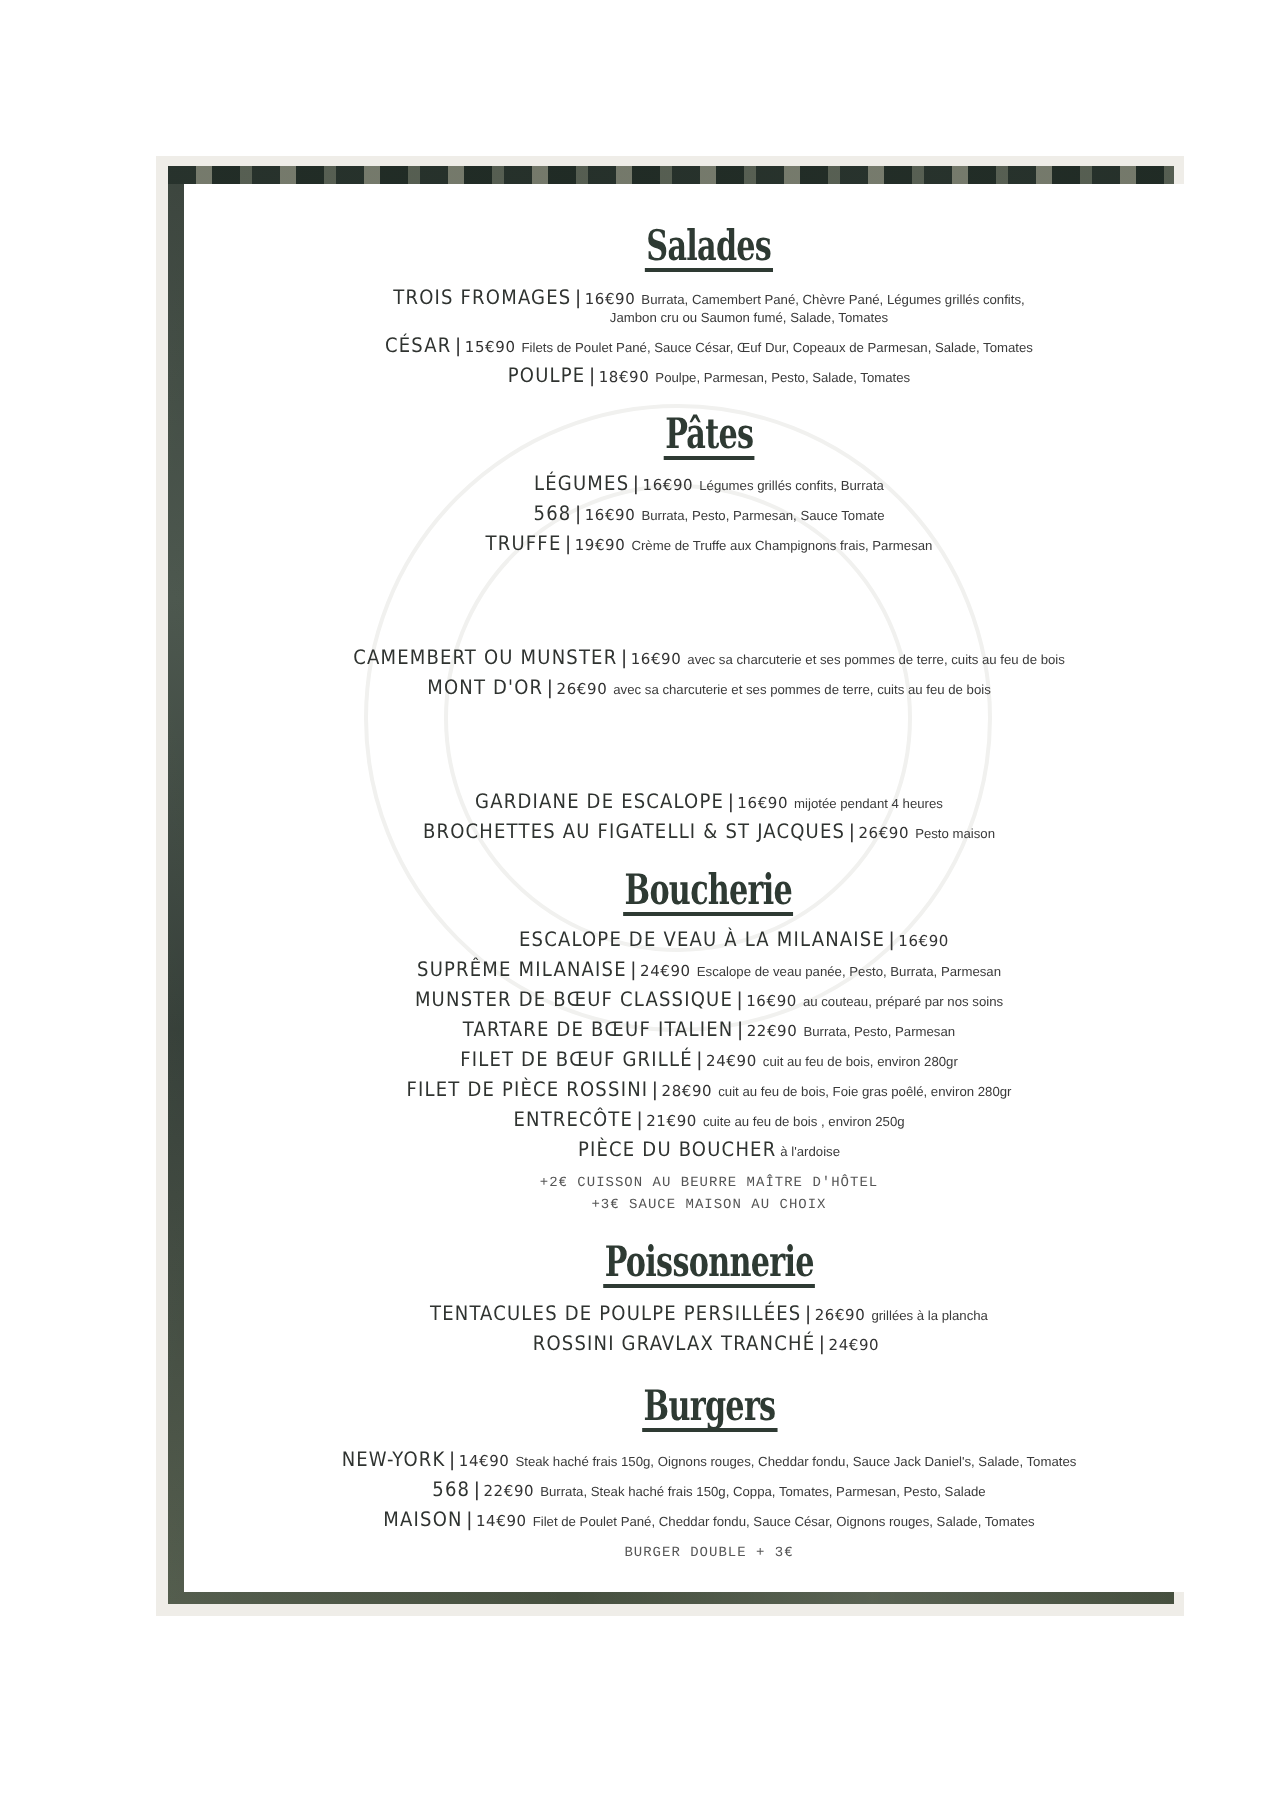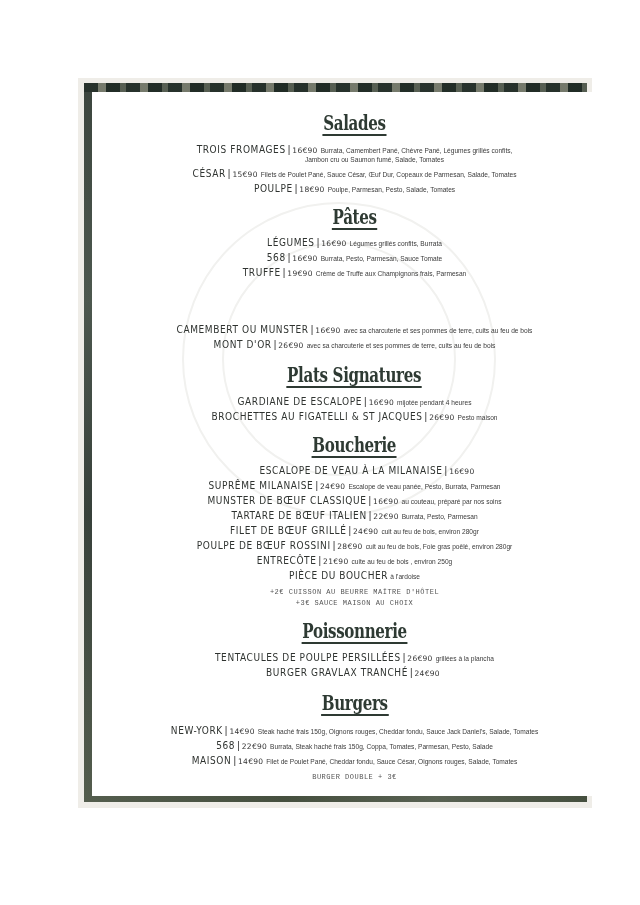--- a/index.html
+++ b/index.html
@@ -97,23 +97,20 @@
     <span class="name">TRUFFE</span><span class="sep">|</span><span class="price">19€90</span><span class="desc">Crème de Truffe aux Champignons frais, Parmesan</span>
   </div>
 
   <div class="line" style="top:233px;">
     <span class="name">CAMEMBERT OU MUNSTER</span><span class="sep">|</span><span class="price">16€90</span><span class="desc">avec sa charcuterie et ses pommes de terre, cuits au feu de bois</span>
   </div>
   <div class="line" style="top:248px;">
     <span class="name">MONT D'OR</span><span class="sep">|</span><span class="price">26€90</span><span class="desc">avec sa charcuterie et ses pommes de terre, cuits au feu de bois</span>
   </div>
 
-  <div class="title-wrap" style="top:272px;">
-    <h2 class="section-title">Plats Signatures</h2>
-  </div>
   <div class="line" style="top:305px;">
     <span class="name">GARDIANE DE ESCALOPE</span><span class="sep">|</span><span class="price">16€90</span><span class="desc">mijotée pendant 4 heures</span>
   </div>
   <div class="line" style="top:320px;">
     <span class="name">BROCHETTES AU FIGATELLI &amp; ST JACQUES</span><span class="sep">|</span><span class="price">26€90</span><span class="desc">Pesto maison</span>
   </div>
 
   <div class="title-wrap" style="top:342px;">
     <h2 class="section-title">Boucherie</h2>
   </div>
@@ -126,21 +123,21 @@
   <div class="line" style="top:404px;">
     <span class="name">MUNSTER DE BŒUF CLASSIQUE</span><span class="sep">|</span><span class="price">16€90</span><span class="desc">au couteau, préparé par nos soins</span>
   </div>
   <div class="line" style="top:419px;">
     <span class="name">TARTARE DE BŒUF ITALIEN</span><span class="sep">|</span><span class="price">22€90</span><span class="desc">Burrata, Pesto, Parmesan</span>
   </div>
   <div class="line" style="top:434px;">
     <span class="name">FILET DE BŒUF GRILLÉ</span><span class="sep">|</span><span class="price">24€90</span><span class="desc">cuit au feu de bois, environ 280gr</span>
   </div>
   <div class="line" style="top:449px;">
-    <span class="name">POULPE DE BŒUF ROSSINI</span><span class="sep">|</span><span class="price">28€90</span><span class="desc">cuit au feu de bois, Foie gras poêlé, environ 280gr</span>
+    <span class="name">FILET DE PIÈCE ROSSINI</span><span class="sep">|</span><span class="price">28€90</span><span class="desc">cuit au feu de bois, Foie gras poêlé, environ 280gr</span>
   </div>
   <div class="line" style="top:464px;">
     <span class="name">ENTRECÔTE</span><span class="sep">|</span><span class="price">21€90</span><span class="desc">cuite au feu de bois , environ 250g</span>
   </div>
   <div class="line" style="top:479px;">
     <span class="name">PIÈCE DU BOUCHER</span> <span class="desc">à l'ardoise</span>
   </div>
   <div class="line" style="top:495px;">
     <span class="extra">+2€ CUISSON AU BEURRE MAÎTRE D'HÔTEL</span>
   </div>
@@ -148,21 +145,21 @@
     <span class="extra">+3€ SAUCE MAISON AU CHOIX</span>
   </div>
 
   <div class="title-wrap" style="top:528px;">
     <h2 class="section-title">Poissonnerie</h2>
   </div>
   <div class="line" style="top:561px;">
     <span class="name">TENTACULES DE POULPE PERSILLÉES</span><span class="sep">|</span><span class="price">26€90</span><span class="desc">grillées à la plancha</span>
   </div>
   <div class="line" style="top:576px;">
-    <span class="name">BURGER GRAVLAX TRANCHÉ</span><span class="sep">|</span><span class="price">24€90</span>
+    <span class="name">ROSSINI GRAVLAX TRANCHÉ</span><span class="sep">|</span><span class="price">24€90</span>
   </div>
 
   <div class="title-wrap" style="top:600px;">
     <h2 class="section-title">Burgers</h2>
   </div>
   <div class="line" style="top:634px;">
     <span class="name">NEW-YORK</span><span class="sep">|</span><span class="price">14€90</span><span class="desc">Steak haché frais 150g, Oignons rouges, Cheddar fondu, Sauce Jack Daniel's, Salade, Tomates</span>
   </div>
   <div class="line" style="top:649px;">
     <span class="name">568</span><span class="sep">|</span><span class="price">22€90</span><span class="desc">Burrata, Steak haché frais 150g, Coppa, Tomates, Parmesan, Pesto, Salade</span>

